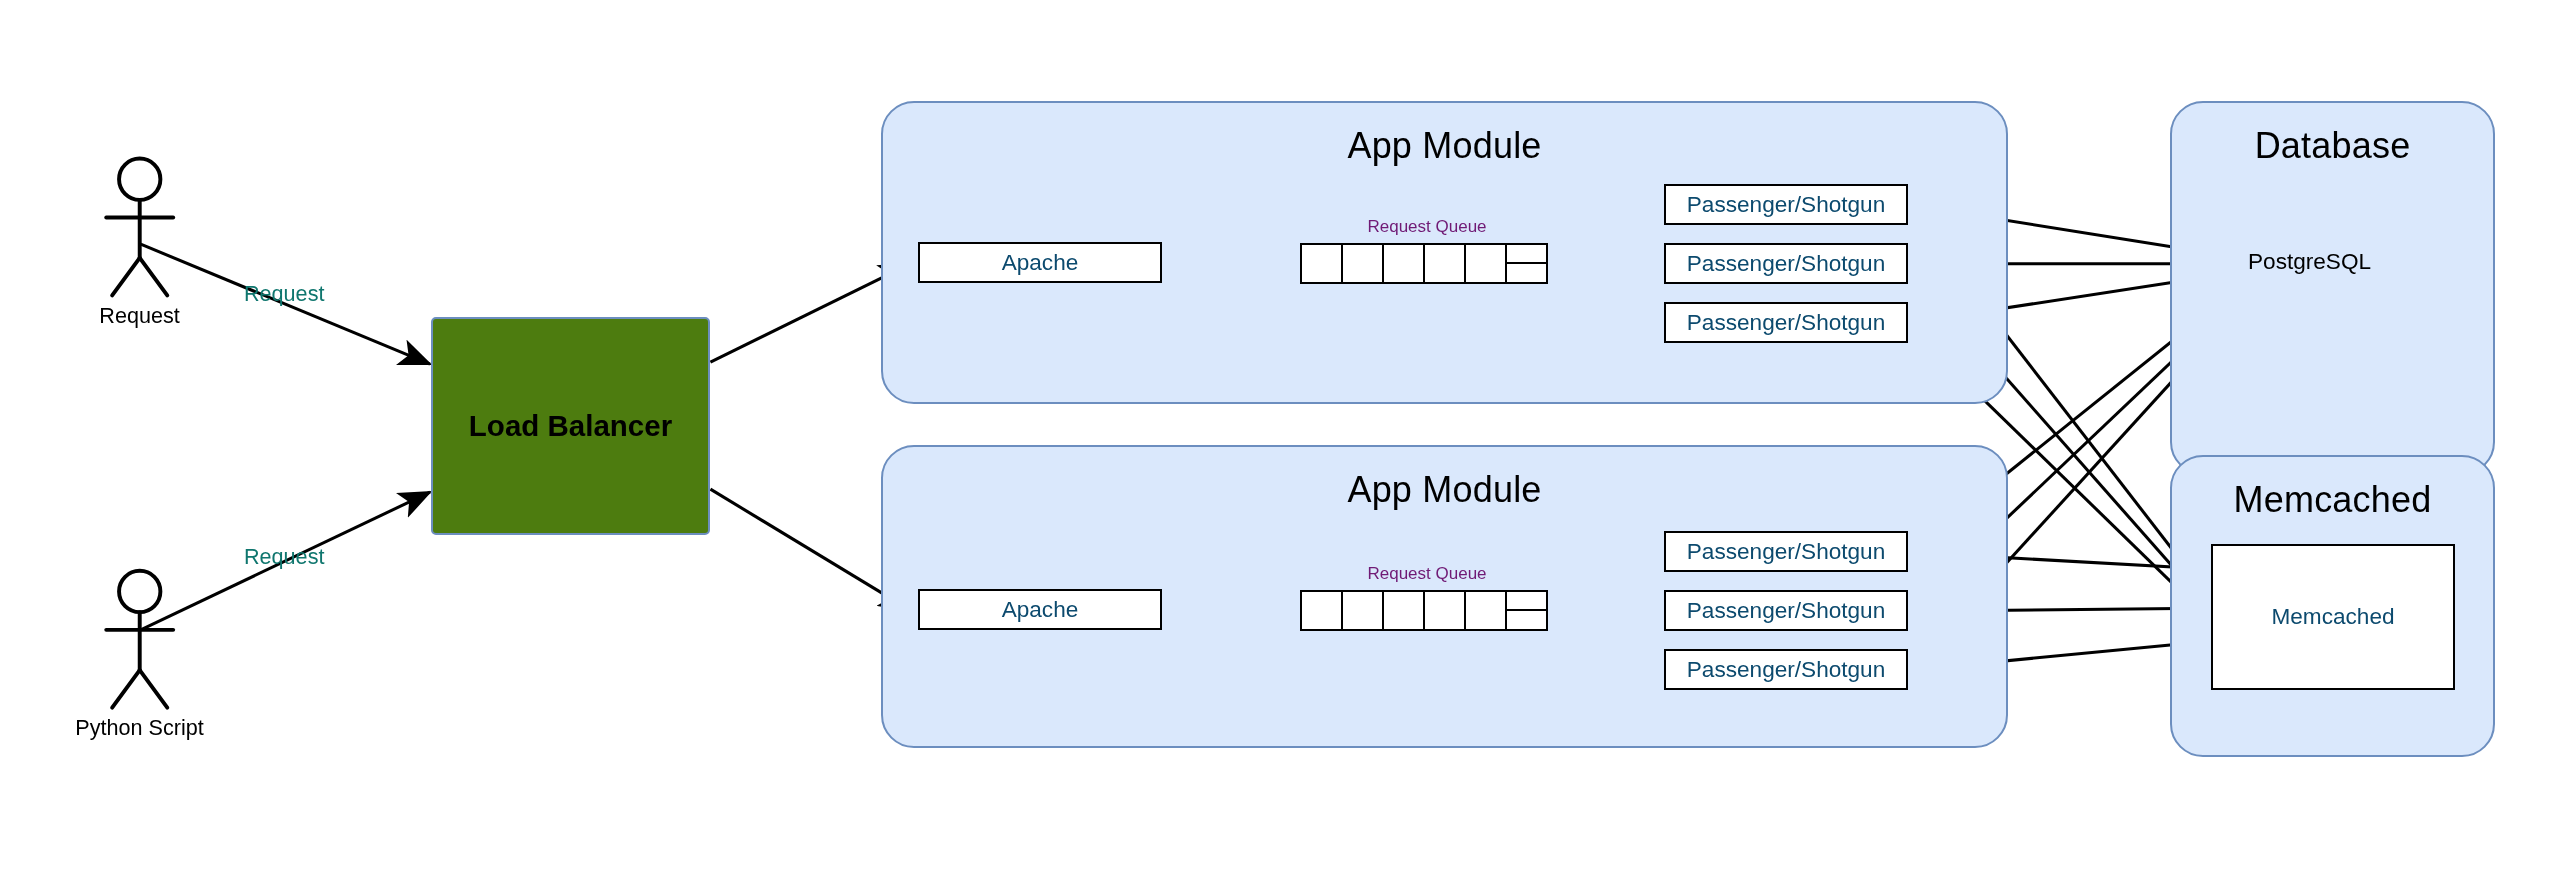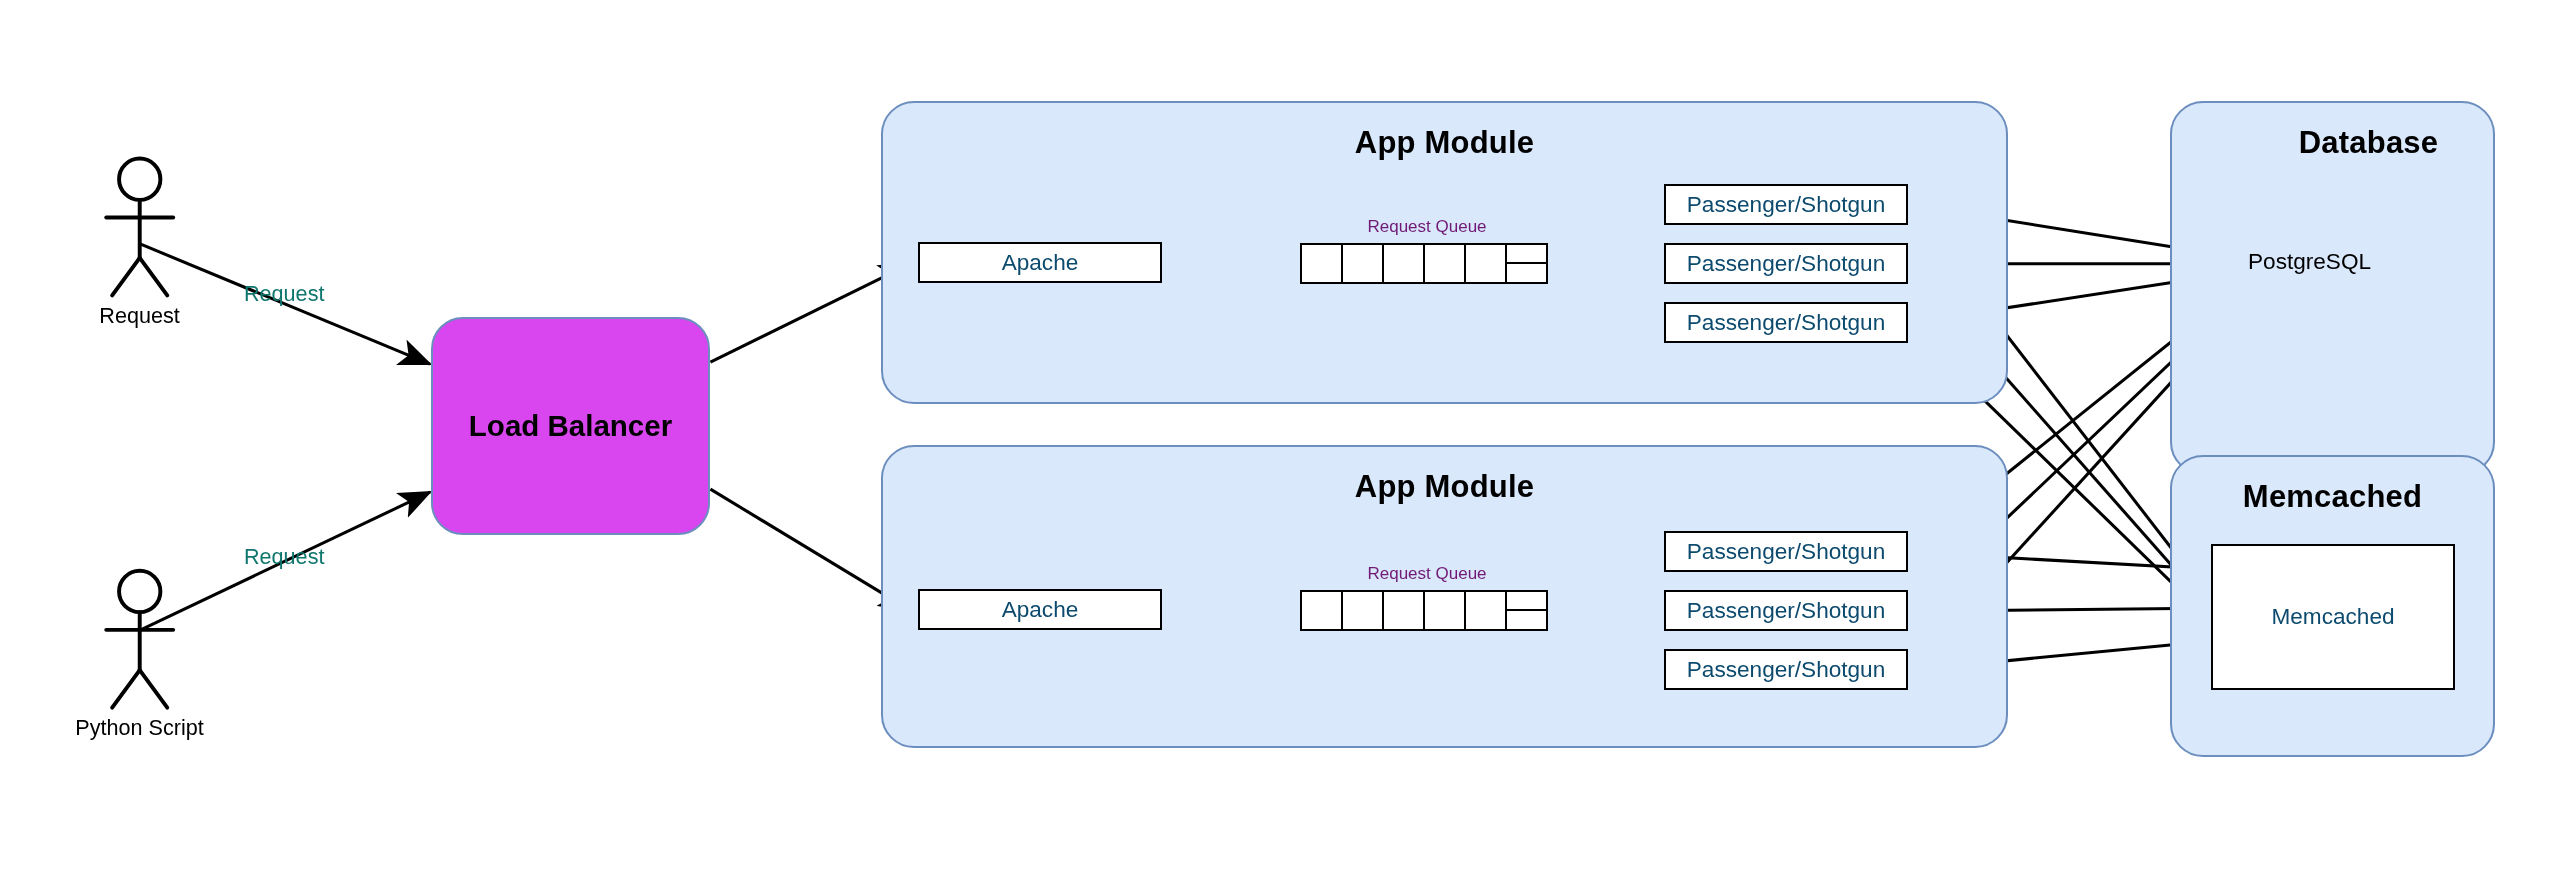--- a/index.html
+++ b/index.html
@@ -30,30 +30,30 @@
     position: absolute;
     background: #dae8fc;
     border: 2px solid #6c8ebf;
     border-radius: 33px;
     box-sizing: border-box;
   }
   .panel-title {
     position: absolute;
     width: 100%;
     text-align: center;
-    font-weight: bold;
-    font-size: 31px;
+    font-weight: normal;
+    font-size: 36px;
     color: #000000;
     letter-spacing: 0.2px;
   }
   .lb-box {
     position: absolute;
-    background: #d946ef;
+    background: #4d7c0f;
     border: 2px solid #6c8ebf;
-    border-radius: 32px;
+    border-radius: 5px;
     box-sizing: border-box;
     display: flex;
     align-items: center;
     justify-content: center;
     font-weight: bold;
     font-size: 29.5px;
     color: #000;
   }
   .wbox {
     position: absolute;
@@ -262,21 +262,21 @@
   <div class="wbox" style="left:1664px; top:531px; width:244px; height:41px;">
     <span>Passenger/Shotgun</span>
   </div>
   <div class="wbox" style="left:1664px; top:590px; width:244px; height:41px;">
     <span>Passenger/Shotgun</span>
   </div>
   <div class="wbox" style="left:1664px; top:649px; width:244px; height:41px;">
     <span>Passenger/Shotgun</span>
   </div>
 
-  <div class="panel" style="left:2170px; top:101px; width:325px; height:374px;padding-left:36px;">
+  <div class="panel" style="left:2170px; top:101px; width:325px; height:374px;">
     <div class="panel-title" style="top:21.6px;">Database</div>
   </div>
   <div class="cyl-label" style="left:2248px; top:249px; width:167px;">PostgreSQL</div>
 
   <div class="panel" style="left:2170px; top:455px; width:325px; height:302px;">
     <div class="panel-title" style="top:21.6px;">Memcached</div>
   </div>
   <div class="wbox" style="left:2211px; top:544px; width:244px; height:146px;">
     <span>Memcached</span>
   </div>

